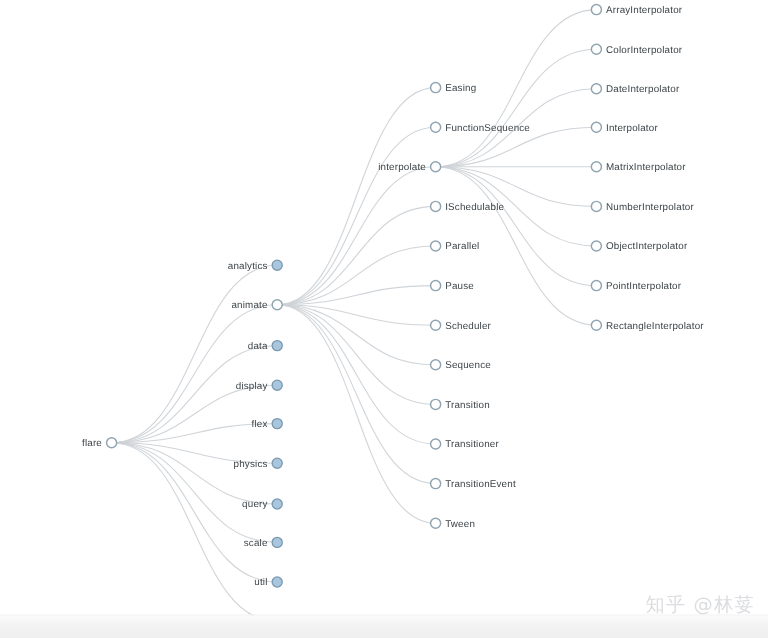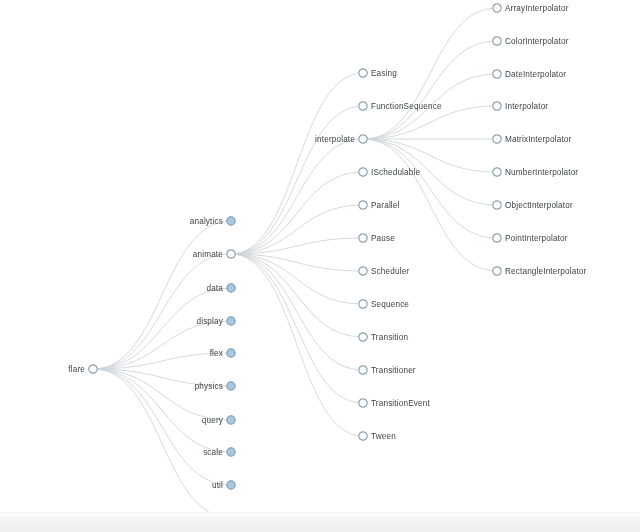--- a/index.html
+++ b/index.html
@@ -238,13 +238,14 @@
           <text x="8" y="2.9" class="node-label right">PointInterpolator</text>
         </g>
         <g transform="translate(497,271)">
           <circle r="4.2" cx="0" cy="0" class="node-circle-open"></circle>
           <text x="8" y="2.9" class="node-label right">RectangleInterpolator</text>
         </g>
       </g>
   </svg>
 
   <div id="bottom-strip"></div>
+  <div id="watermark">知乎 @林荽</div>
 </div>
 
 </body></html>

